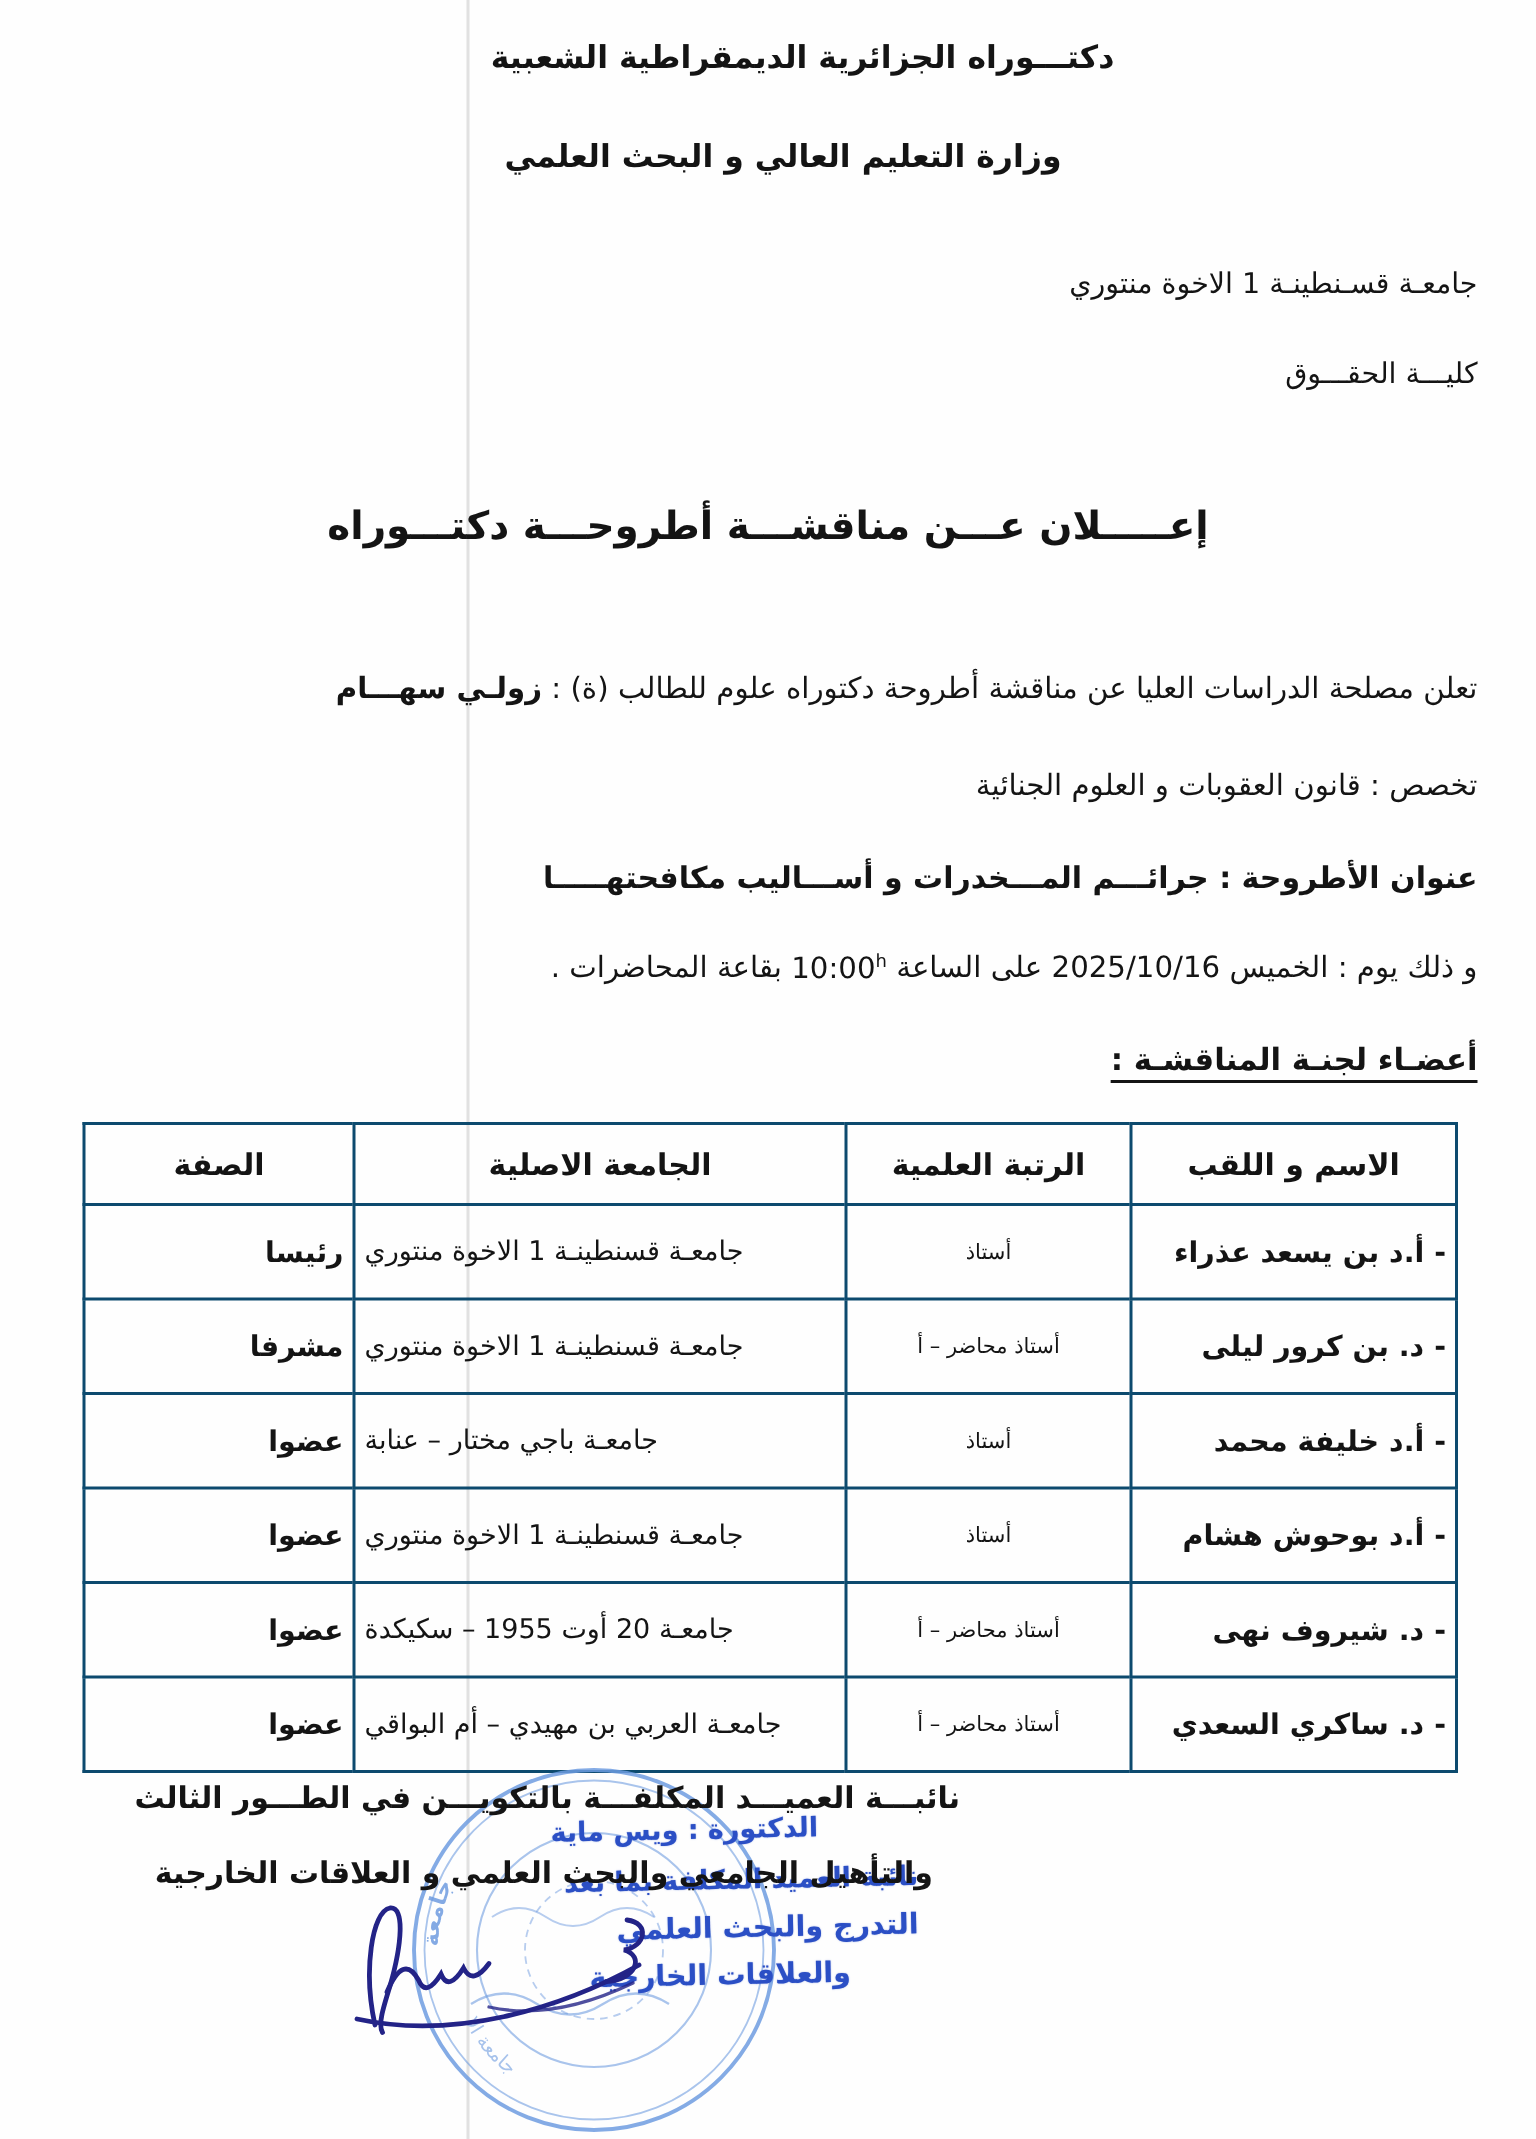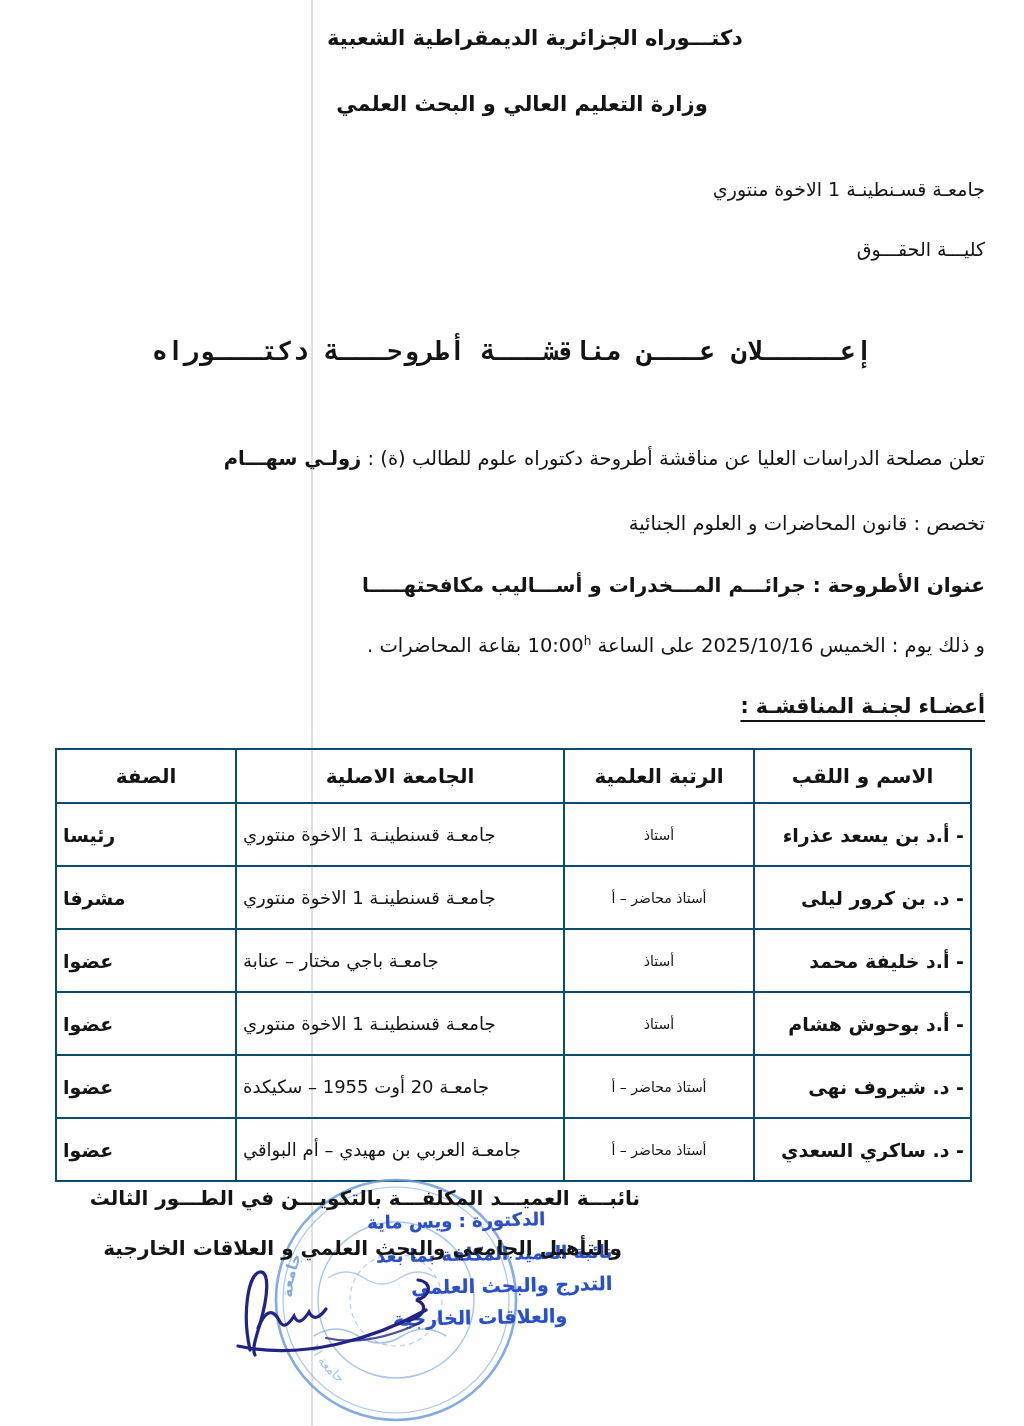--- a/index.html
+++ b/index.html
@@ -5,42 +5,42 @@
   html,body{margin:0;padding:0;}
   body{
     width:1024px;height:1426px;position:relative;background:#fefefe;
     font-family:"DejaVu Sans",sans-serif;direction:rtl;overflow:hidden;color:#141414;
   }
   .fold-line{position:absolute;left:311px;top:0;width:2px;height:100%;background:rgba(165,165,165,.32);z-index:0;}
 
   .hdr-center{position:absolute;left:0;right:0;text-align:center;font-weight:bold;font-size:21px;}
   .hdr-right{position:absolute;right:39px;font-size:19px;white-space:nowrap;margin-top:22px;}
 
-  .doc-title{position:absolute;top:336px;left:0;right:0;text-align:center;font-weight:bold;font-size:26px;letter-spacing:.5px;font-family:Liberation Mono, monospace;}
+  .doc-title{position:absolute;top:336px;left:0;right:0;text-align:center;font-weight:bold;font-size:26px;letter-spacing:.5px;}
 
   .body-line{position:absolute;right:39px;font-size:19.5px;white-space:nowrap;}
   .bold{font-weight:bold;}
   sup{font-size:12px;}
   .committee-heading{
     position:absolute;right:39px;top:694px;font-weight:bold;font-size:20.5px;
     text-decoration:underline;text-decoration-thickness:2px;text-underline-offset:7px;
   }
 
   table.committee{
     position:absolute;top:748px;right:52px;border-collapse:collapse;direction:rtl;
     background:transparent;z-index:1;
   }
   table.committee th,table.committee td{border:2px solid #0c4a6e;}
   table.committee th{height:52px;font-weight:bold;font-size:20px;text-align:center;padding:0 6px;}
   table.committee td{height:61px;padding:0 6px;}
   .col-name{width:217px;} .col-rank{width:190px;} .col-univ{width:328px;} .col-role{width:180px;}
   td.name-cell{text-align:right;font-weight:bold;font-size:19px;padding-right:10px;}
   td.rank-cell{text-align:center;font-size:14px;}
   td.univ-cell{text-align:left;font-size:18px;}
-  td.role-cell{text-align:left;font-weight:bold;font-size:19px;}
+  td.role-cell{text-align:right;font-weight:bold;font-size:19px;}
 
   .footer-black{position:absolute;font-weight:bold;font-size:20px;white-space:nowrap;z-index:3;}
   .stamp-line{
     position:absolute;font-weight:bold;white-space:nowrap;z-index:2;
     transform:rotate(-1.2deg);text-shadow:0 0 1px rgba(43,79,197,.55);
   }
   .seal-svg{position:absolute;left:258px;top:1168px;z-index:1;}
   .sig-svg{position:absolute;left:222px;top:1252px;z-index:4;}
 </style>
 </head>
@@ -52,21 +52,21 @@
 <div class="hdr-center" style="top:92px;padding-left:20px;">وزارة التعليم العالي و البحث العلمي</div>
 <div class="hdr-right" style="top:156px;">جامعـة قسـنطينـة 1 الاخوة منتوري</div>
 <div class="hdr-right" style="top:216px;">كليـــة الحقـــوق</div>
 
 <div class="doc-title">إعـــــلان عـــن مناقشـــة أطروحـــة دكتـــوراه</div>
 
 <div class="body-line" style="top:447px;">
   <span>تعلن مصلحة الدراسات العليا عن مناقشة أطروحة دكتوراه علوم للطالب (ة) : </span><span class="bold">زولـي سهـــام</span>
 </div>
 
-<div class="body-line" style="top:512px;">تخصص : قانون المحاضرات و العلوم الجنائية</div>
+<div class="body-line" style="top:512px;">تخصص : قانون العقوبات و العلوم الجنائية</div>
 
 <div class="body-line bold" style="top:573px;font-size:20px;">عنوان الأطروحة : جرائـــم المـــخدرات و أســـاليب مكافحتهـــــا</div>
 
 <div class="body-line" style="top:633px;">
   <span>و ذلك يوم : الخميس </span><span dir="ltr">2025/10/16</span><span> على الساعة </span><span dir="ltr"><span>10:00</span><sup>h</sup></span><span> بقاعة المحاضرات .</span>
 </div>
 
 <div class="committee-heading">أعضـاء لجنـة المناقشـة :</div>
 
 <table class="committee">

